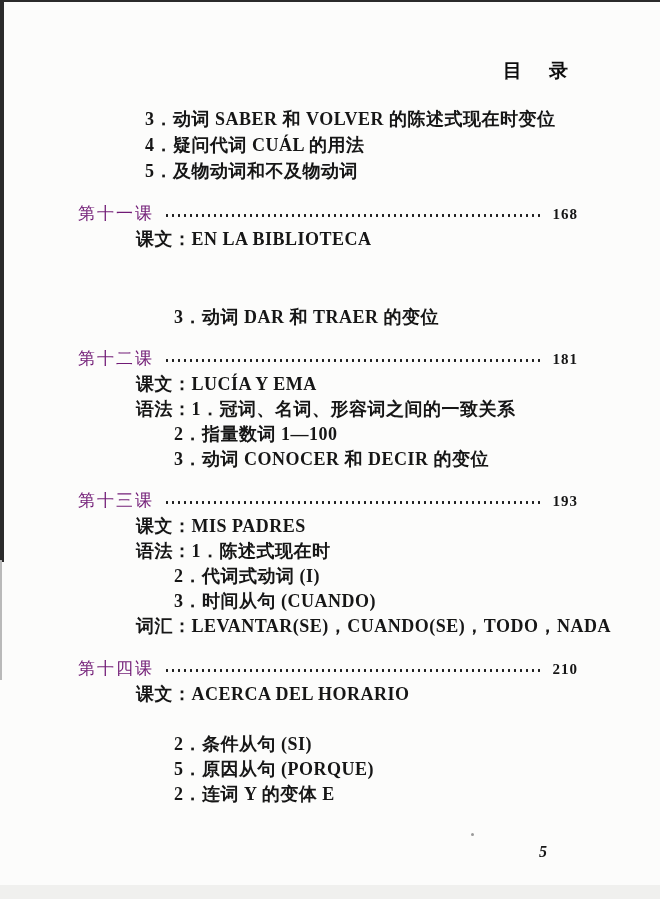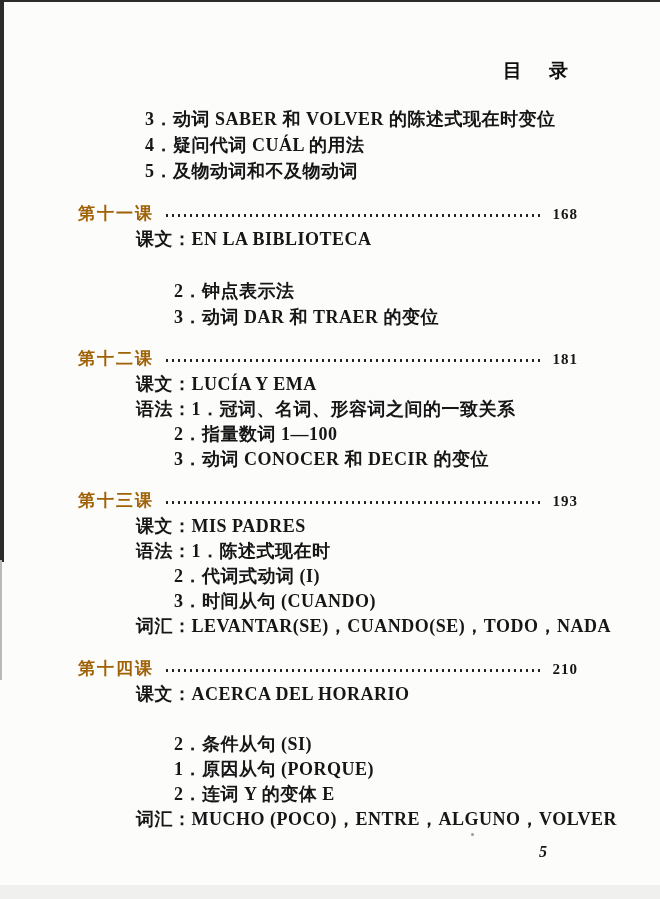--- a/index.html
+++ b/index.html
@@ -34,22 +34,22 @@
   .row{left:110px;margin-left:26px;}
   .row .lbl{display:inline-block;min-width:38px;}
   .row.no-lbl{padding-left:38px;}
 
   .lesson-head{
     position:absolute;left:78px;width:500px;
     display:flex;align-items:center;
     font-size:15px;line-height:22px;
   }
   .ltitle{
-    font-size:17px;font-weight:700;letter-spacing:2px;
-    color:#a16207;flex:0 0 auto;
+    font-size:17px;font-weight:400;letter-spacing:2px;
+    color:#701a75;flex:0 0 auto;
   }
   .leader{
     flex:1 1 auto;height:3px;margin:2px 10px 0 10px;
     background-image:radial-gradient(circle,#1f1f1f 1.1px,transparent 1.5px);
     background-size:6px 3px;background-repeat:repeat-x;background-position:0 50%;
   }
   .pnum{flex:0 0 auto;font-size:15px;font-weight:600;letter-spacing:1px;}
 
   .folio{
     position:absolute;left:539px;top:843px;
@@ -71,21 +71,20 @@
   <div class="line intro" style="top:109px">3．动词 SABER 和 VOLVER 的陈述式现在时变位</div>
   <div class="line intro" style="top:135px">4．疑问代词 CUÁL 的用法</div>
   <div class="line intro" style="top:161px">5．及物动词和不及物动词</div>
 
   <div class="lesson-head" style="top:203px">
     <span class="ltitle">第十一课</span>
     <span class="leader"></span>
     <span class="pnum">168</span>
   </div>
   <div class="line row" style="top:229px"><span class="lbl">课文：</span><span class="txt">EN LA BIBLIOTECA</span></div>
-  <div class="line row no-lbl" style="top:281px"><span class="txt">2．钟点表示法</span></div>
   <div class="line row no-lbl" style="top:307px"><span class="txt">3．动词 DAR 和 TRAER 的变位</span></div>
 
   <div class="lesson-head" style="top:348px">
     <span class="ltitle">第十二课</span>
     <span class="leader"></span>
     <span class="pnum">181</span>
   </div>
   <div class="line row" style="top:374px"><span class="lbl">课文：</span><span class="txt">LUCÍA Y EMA</span></div>
   <div class="line row" style="top:399px"><span class="lbl">语法：</span><span class="txt">1．冠词、名词、形容词之间的一致关系</span></div>
   <div class="line row no-lbl" style="top:424px"><span class="txt">2．指量数词 1—100</span></div>
@@ -102,19 +101,18 @@
   <div class="line row no-lbl" style="top:591px"><span class="txt">3．时间从句 (CUANDO)</span></div>
   <div class="line row" style="top:616px"><span class="lbl">词汇：</span><span class="txt">LEVANTAR(SE)，CUANDO(SE)，TODO，NADA</span></div>
 
   <div class="lesson-head" style="top:658px">
     <span class="ltitle">第十四课</span>
     <span class="leader"></span>
     <span class="pnum">210</span>
   </div>
   <div class="line row" style="top:684px"><span class="lbl">课文：</span><span class="txt">ACERCA DEL HORARIO</span></div>
   <div class="line row no-lbl" style="top:734px"><span class="txt">2．条件从句 (SI)</span></div>
-  <div class="line row no-lbl" style="top:759px"><span class="txt">1．原因从句 (PORQUE)</span></div>
+  <div class="line row no-lbl" style="top:759px"><span class="txt">5．原因从句 (PORQUE)</span></div>
   <div class="line row no-lbl" style="top:784px"><span class="txt">2．连词 Y 的变体 E</span></div>
-  <div class="line row" style="top:809px"><span class="lbl">词汇：</span><span class="txt">MUCHO (POCO)，ENTRE，ALGUNO，VOLVER</span></div>
 
   <div class="speck"></div>
   <div class="folio">5</div>
 </div>
 
 </body></html>

